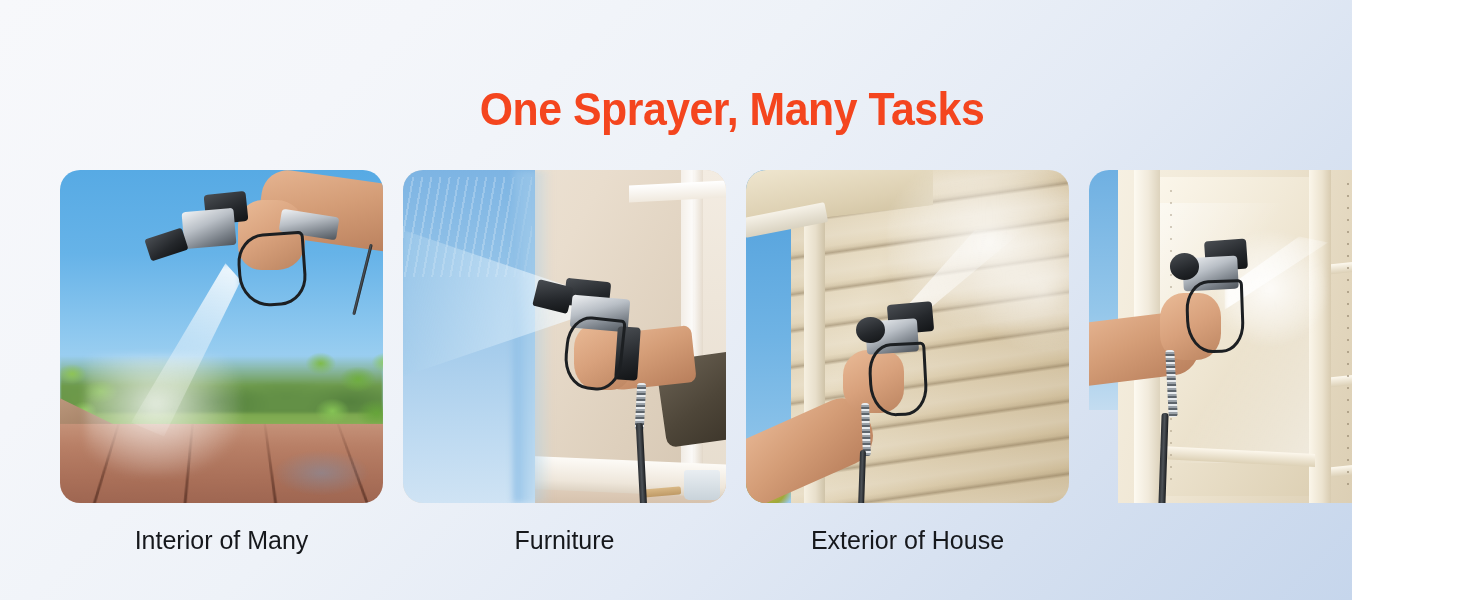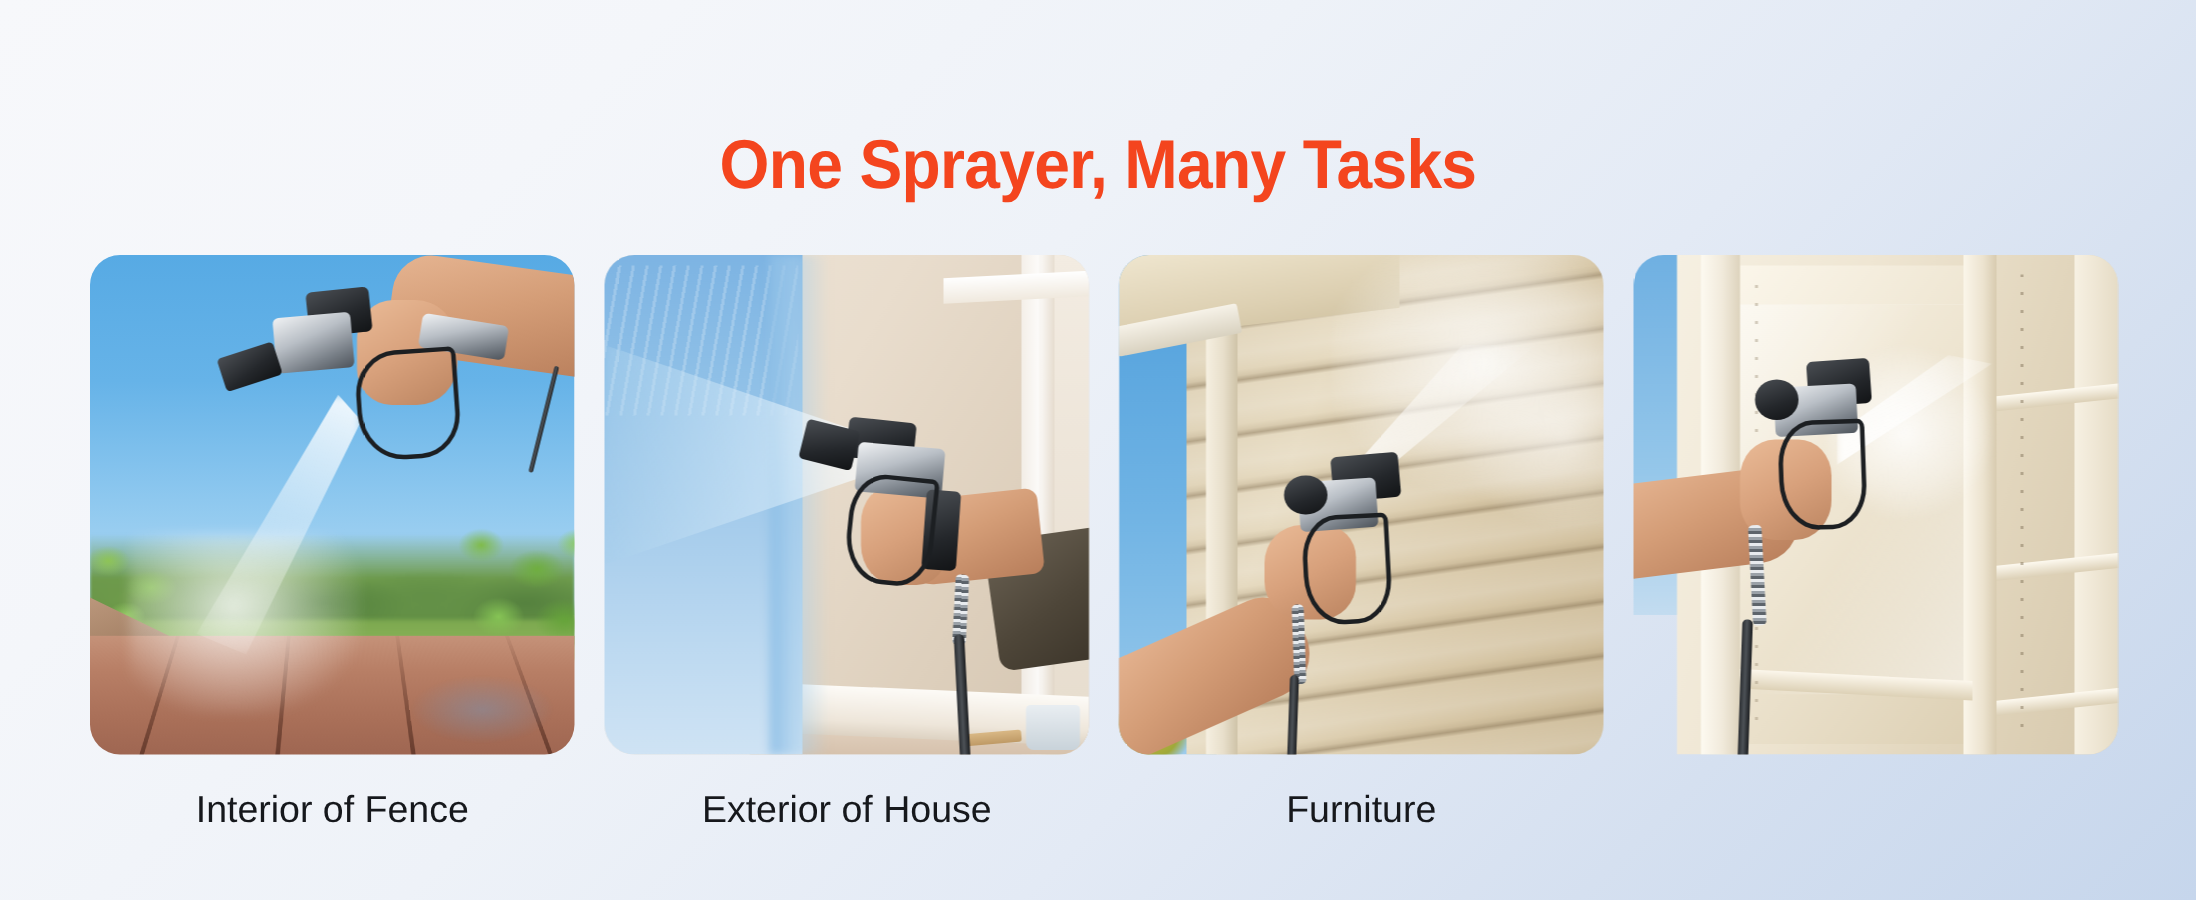--- a/index.html
+++ b/index.html
@@ -6,21 +6,21 @@
   * { margin:0; padding:0; box-sizing:border-box; }
 
   html, body {
     width:1464px; height:600px;
     overflow:hidden;
     font-family:"Liberation Sans", sans-serif;
   }
 
   .banner{
     position:relative;
-    width:1464px; height:600px;
+    width:1352px; height:600px;
     background:
       linear-gradient(135deg,
         #f7f8fb 0%,
         #f4f6fa 22%,
         #eef2f8 42%,
         #e3eaf5 62%,
         #d5e0f0 80%,
         #c6d6ec 100%);
     overflow:hidden;
   }
@@ -463,18 +463,18 @@
         <div class="gun-dark" style="left:25%; top:25%; width:9%; height:8%; border-radius:50%;"></div>
         <div class="guard" style="left:30%; top:33%; width:18%; height:22%; transform:rotate(-2deg);"></div>
         <div class="coil" style="left:24%; top:54%; width:9px; height:20%; transform:rotate(-3deg); border-radius:3px;"></div>
         <div class="hose" style="left:22%; top:73%; width:7px; height:28%; transform:rotate(2deg); border-radius:3px;"></div>
       </div>
     </div>
 
   </div>
 
   <div class="caption-row">
-    <div class="caption">Interior of Fence</div>
+    <div class="caption">Interior of Many</div>
+    <div class="caption">Furniture</div>
     <div class="caption">Exterior of House</div>
-    <div class="caption">Furniture</div>
   </div>
 
 </div>
 
 </body></html>

